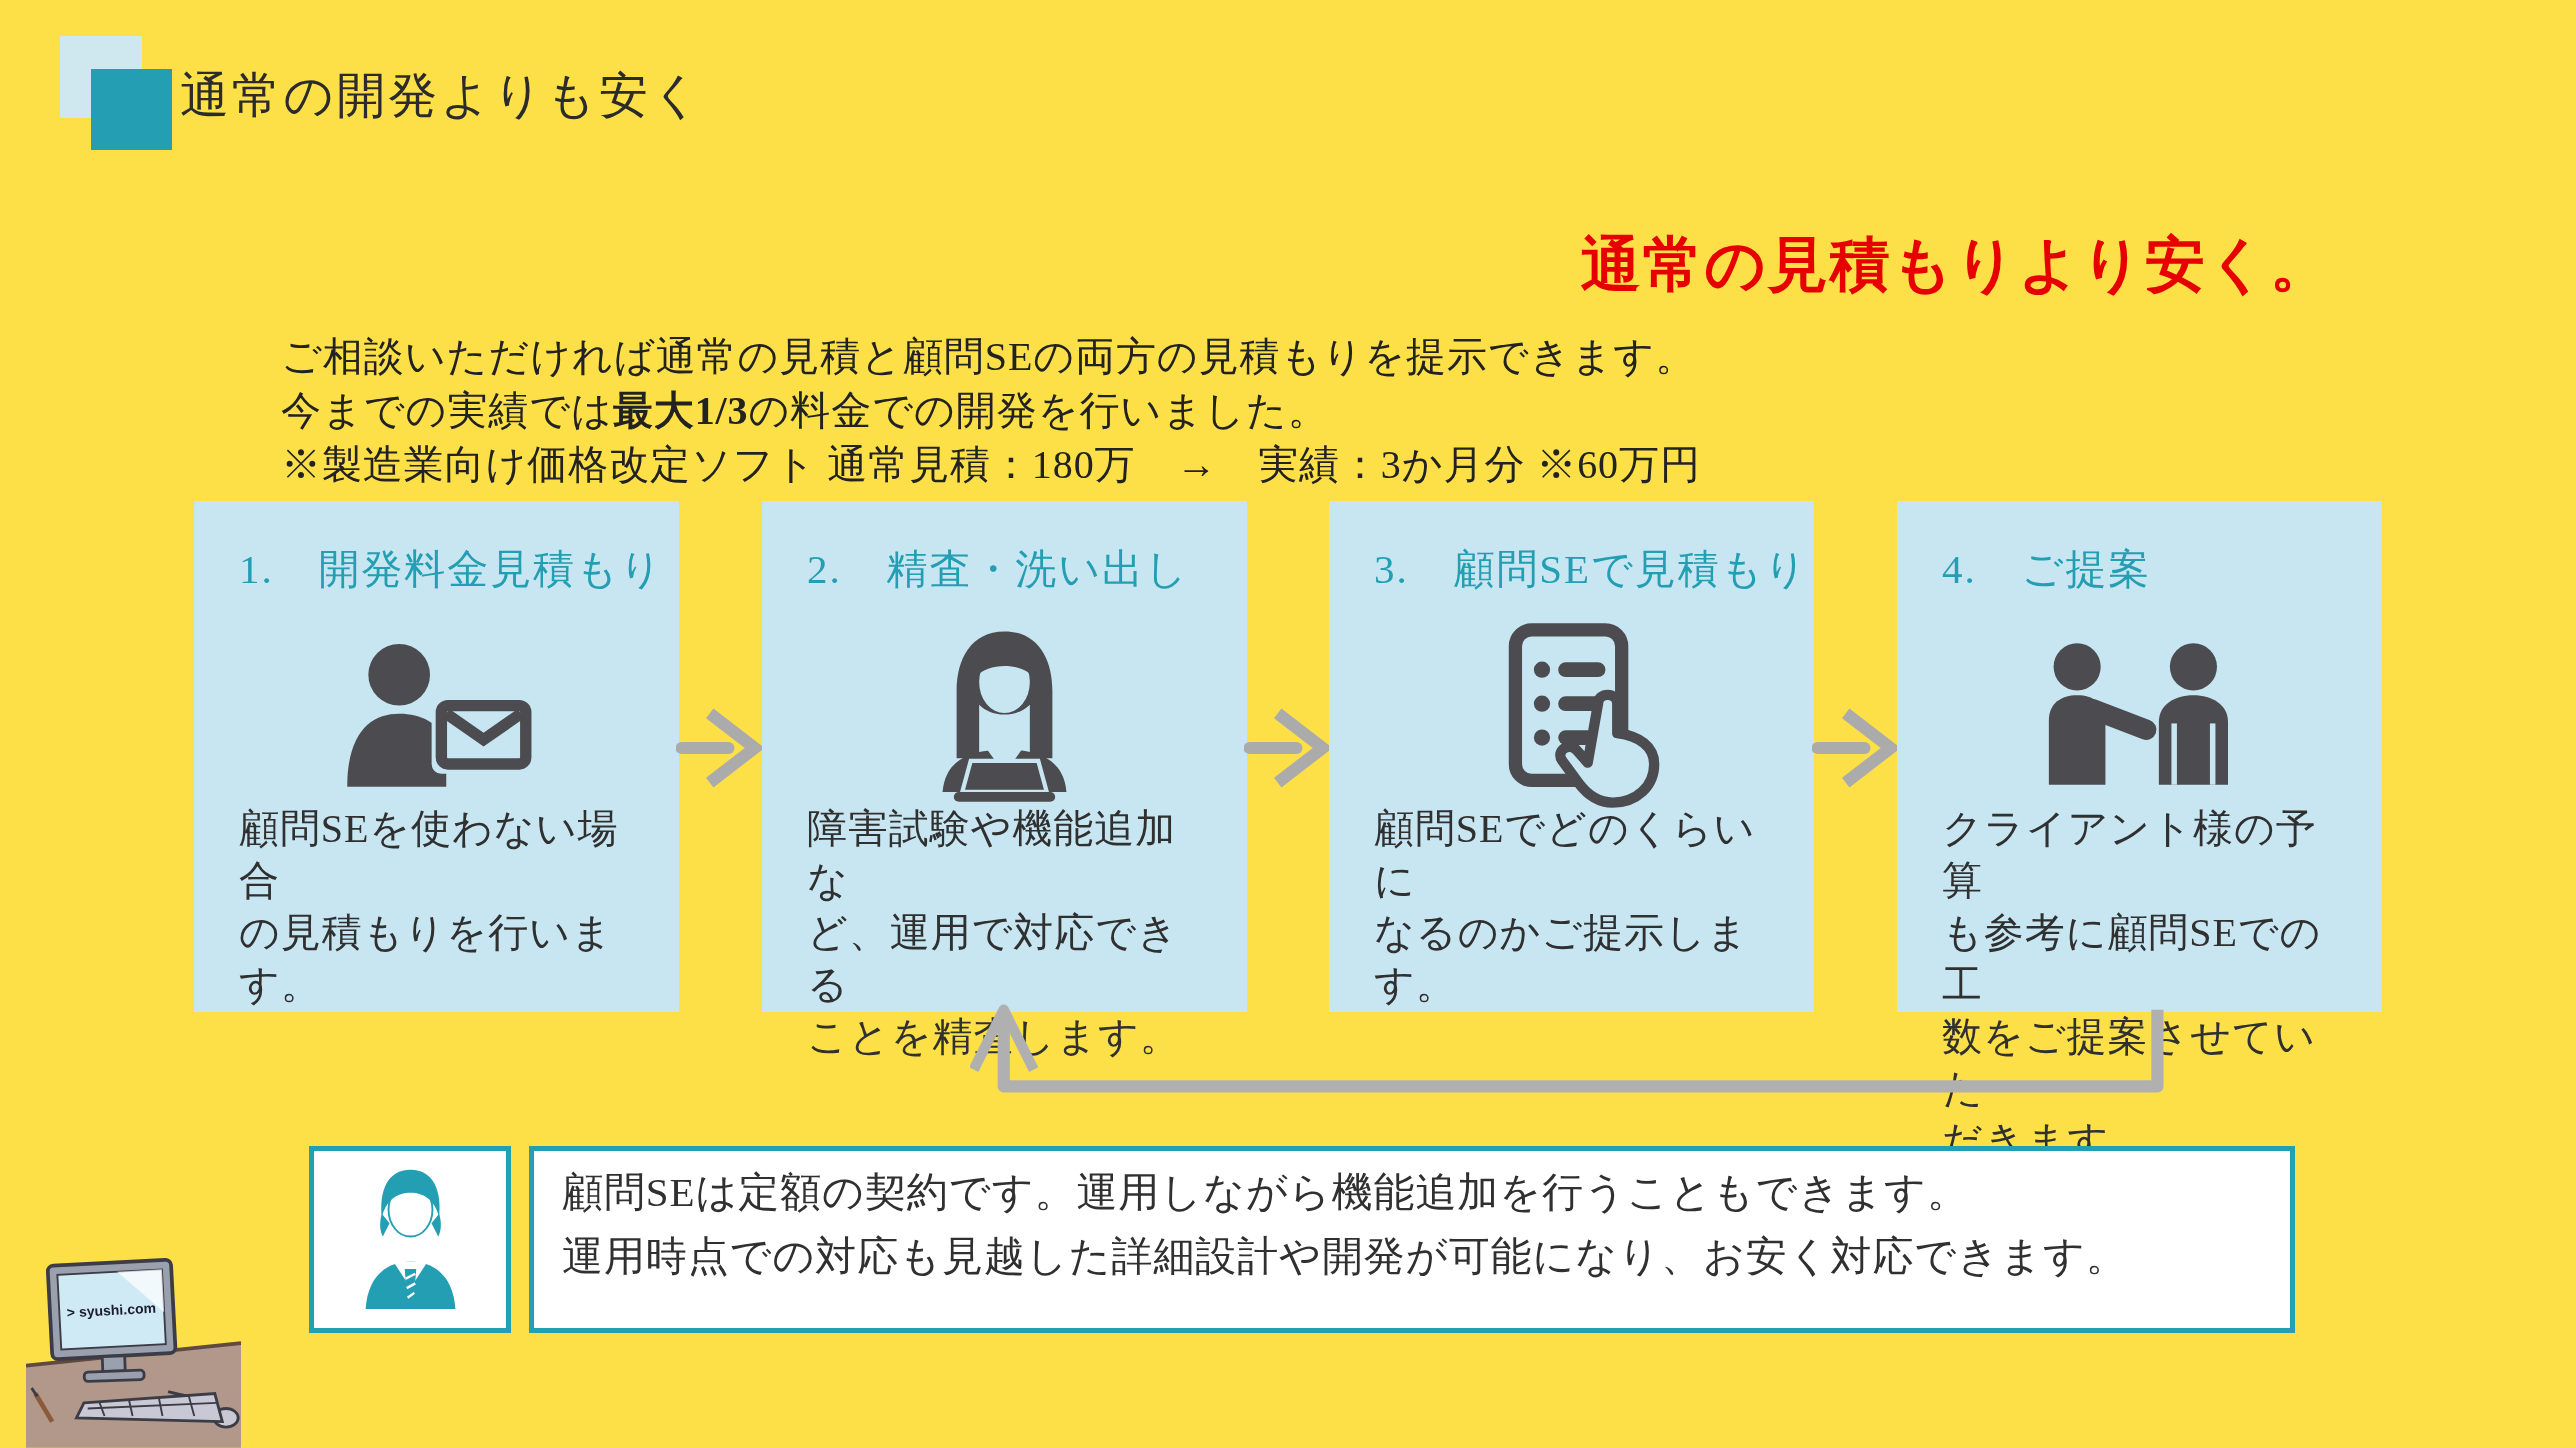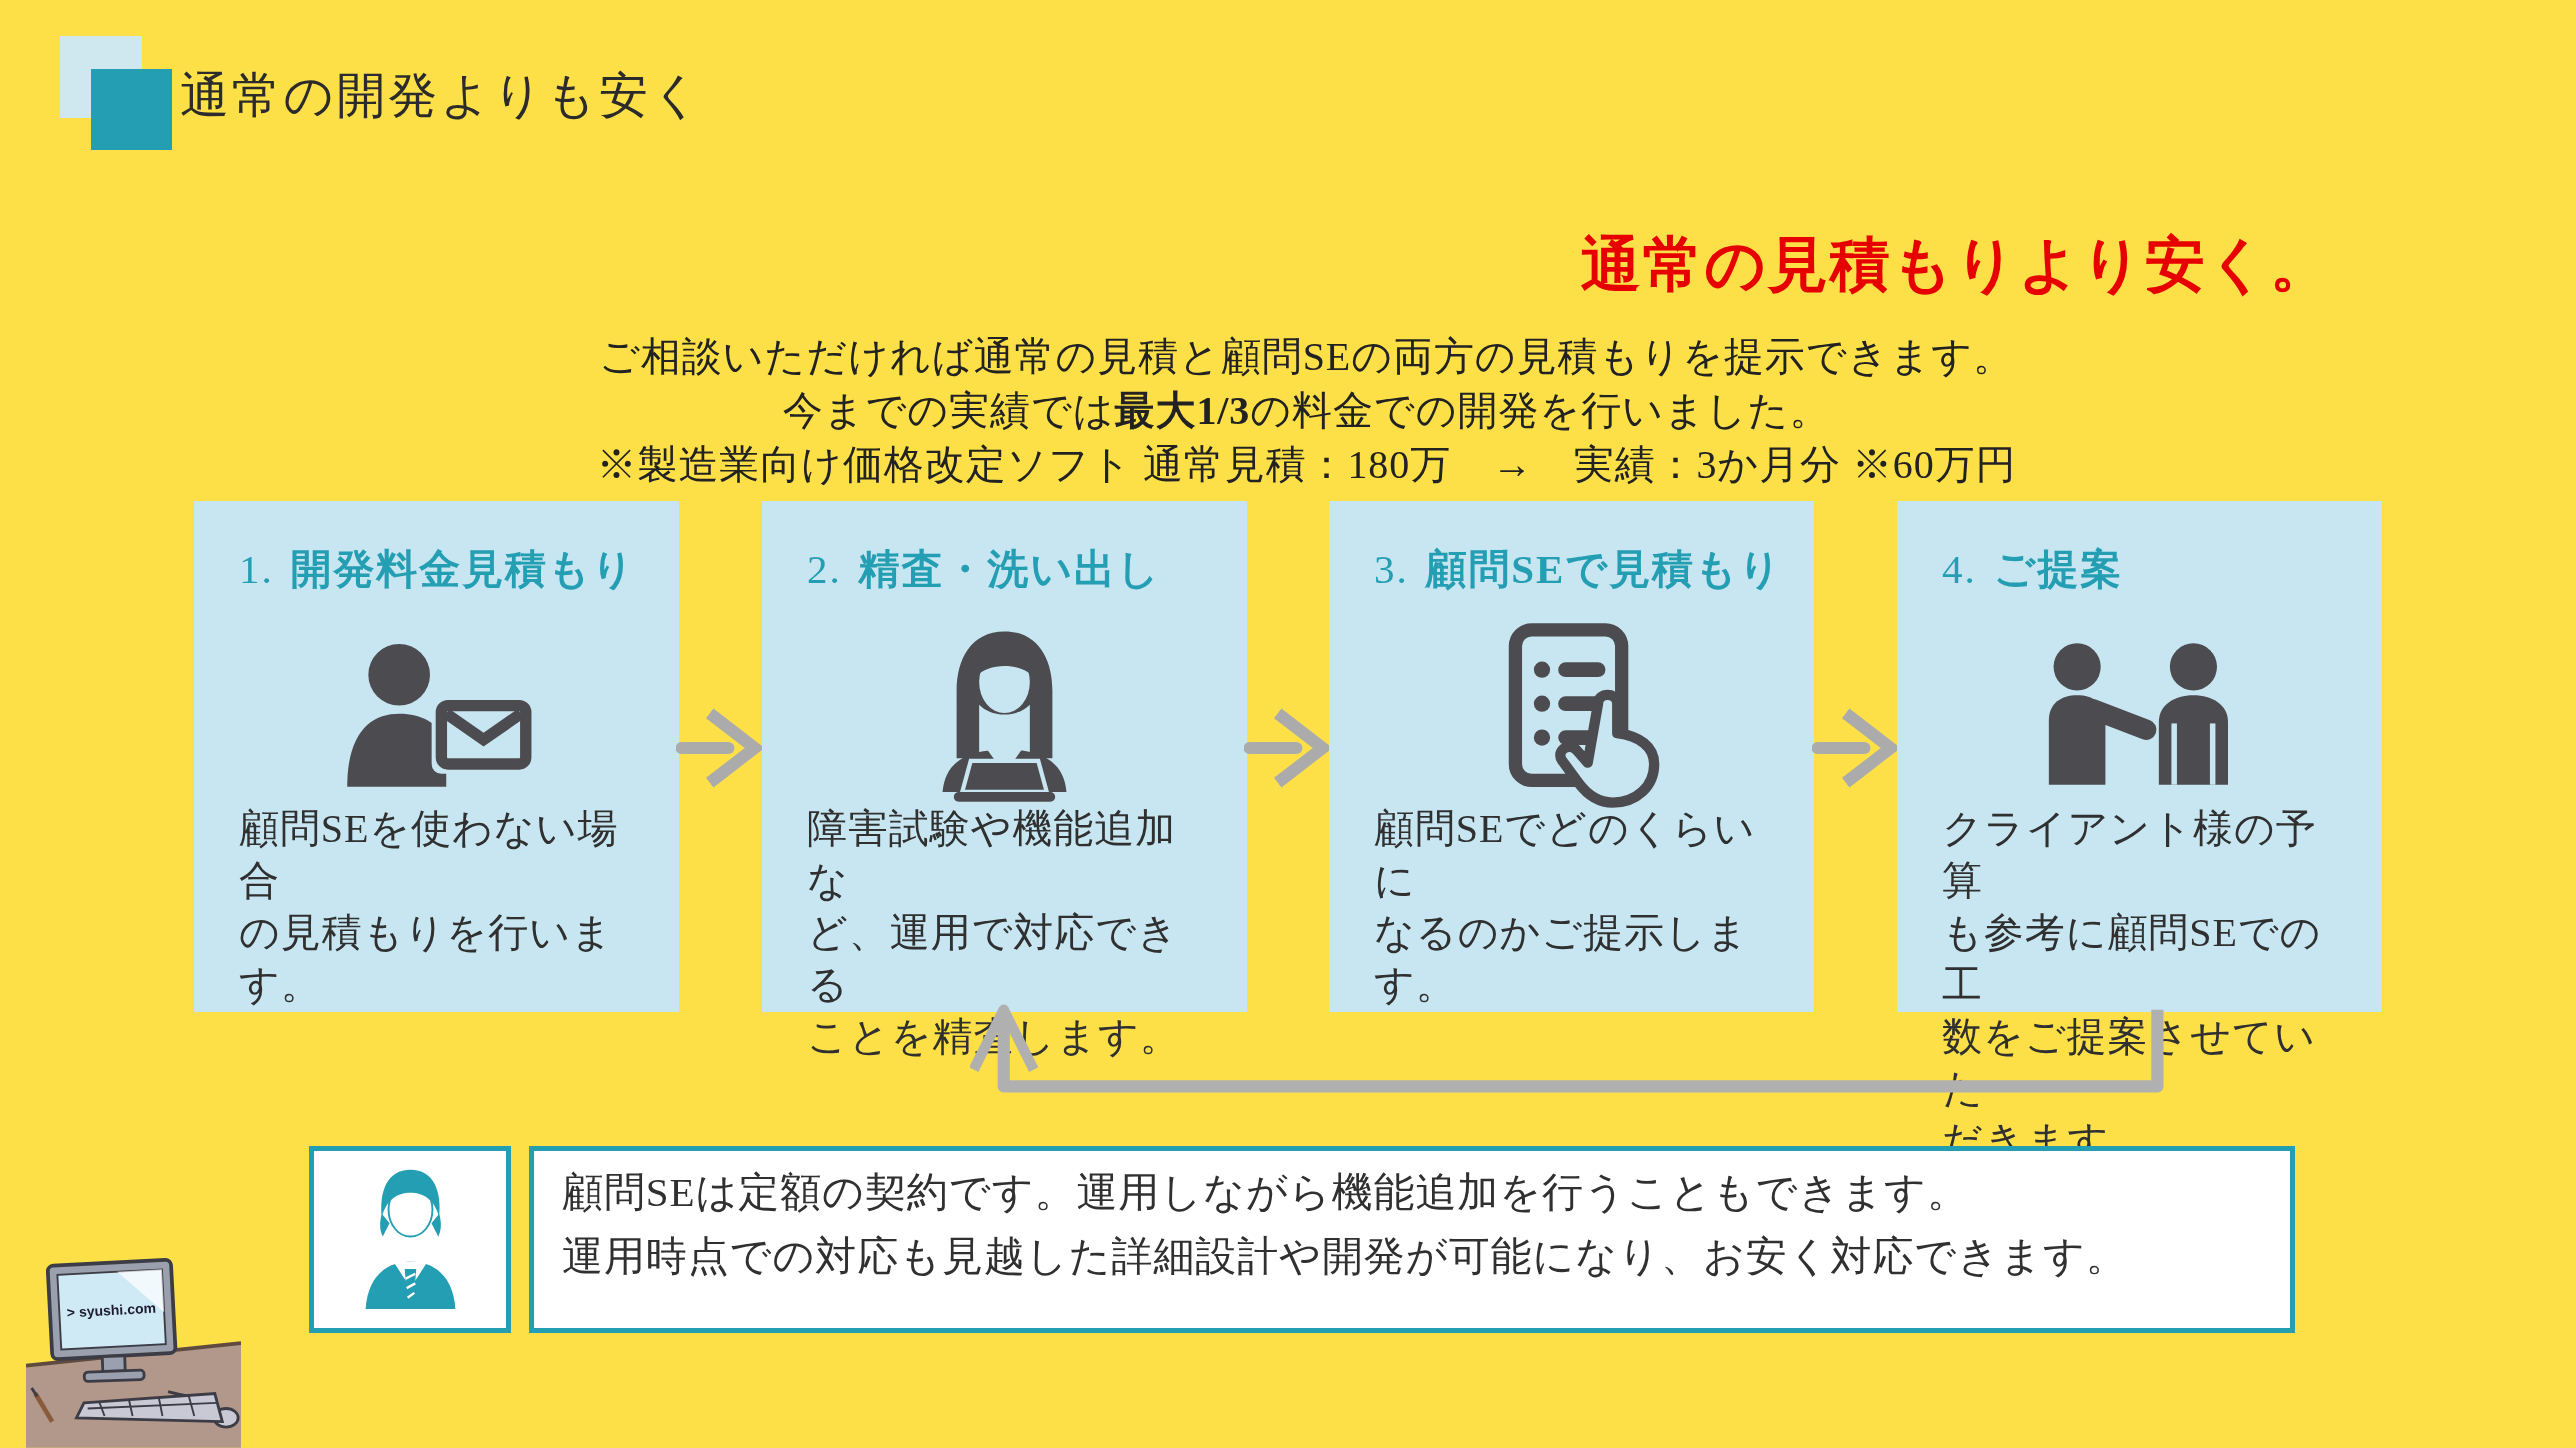--- a/index.html
+++ b/index.html
@@ -33,37 +33,37 @@
   
   .headline{
     position:absolute;left:281px;top:225px;width:2051px;
     text-align:right;
     font-family:"Liberation Sans","DejaVu Sans",sans-serif;
     font-weight:bold;font-size:60px;letter-spacing:1.9px;
     color:var(--red);
   }
   .intro{
     position:absolute;left:281px;top:330px;width:2051px;
-    text-align:center;font-size:40px;line-height:54px;color:#222;
+    text-align:left;font-size:40px;line-height:54px;color:#222;
     letter-spacing:0.9px;
   }
   .intro b{font-weight:bold;}
   
   .step{
     position:absolute;top:501px;width:485px;height:511px;
     background:var(--box-fill);
   }
   .step.s1{left:194px;} .step.s2{left:762px;} .step.s3{left:1329px;} .step.s4{left:1897px;}
   .step-head{
     position:absolute;left:45px;top:41px;right:19px;
     font-size:41px;letter-spacing:1.9px;color:var(--teal);
     white-space:nowrap;
   }
   .step-head .num{font-weight:normal;margin-right:17px;}
-  .step-head .t{font-weight:bold;}
+  .step-head .t{font-weight:normal;margin-left:28px;}
   .step-icon{
     position:absolute;left:0;top:111px;width:100%;height:204px;
     display:flex;align-items:center;justify-content:center;
   }
   .step-body{
     position:absolute;left:45px;top:302px;right:34px;
     font-size:40px;line-height:52px;color:var(--text-dark);
     white-space:pre-line;letter-spacing:0.9px;
   }
   

